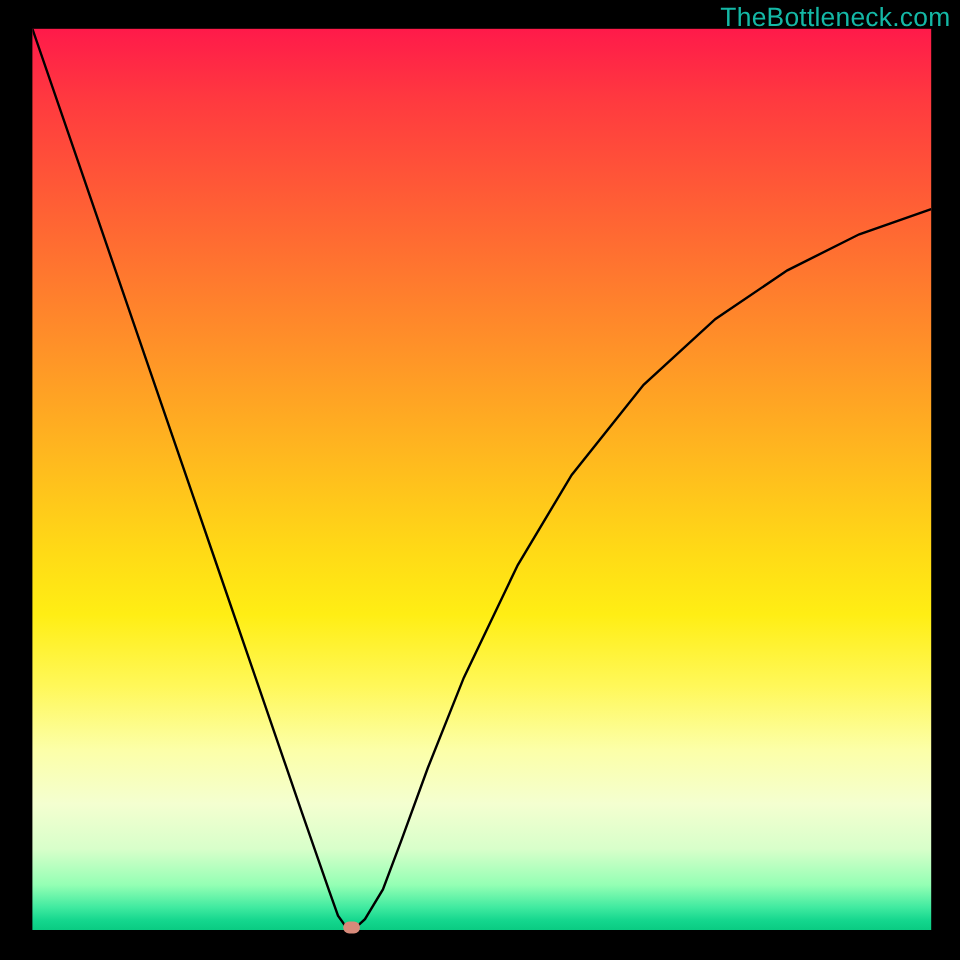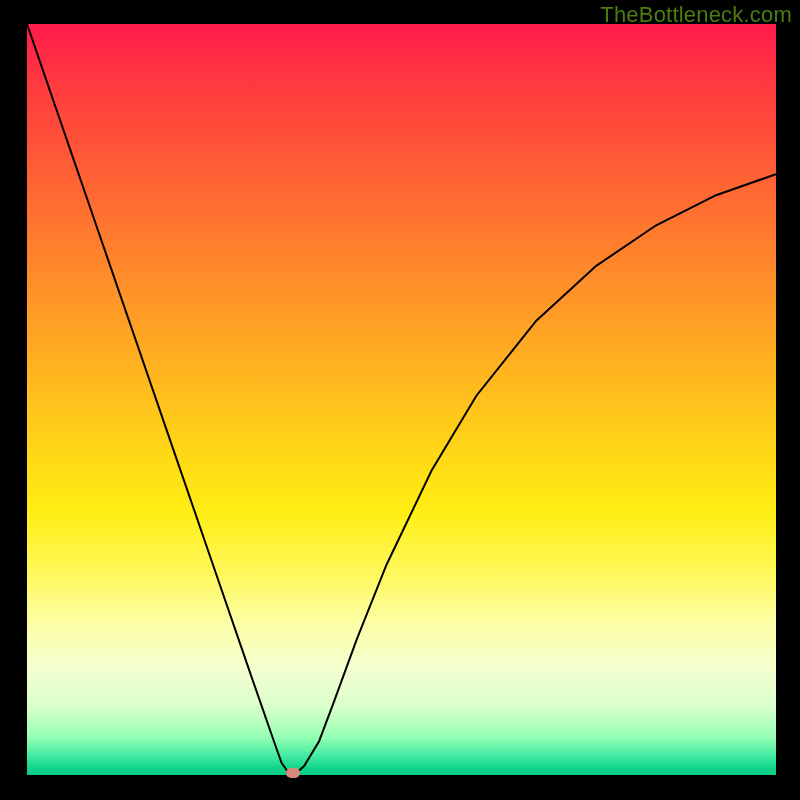--- a/index.html
+++ b/index.html
@@ -6,21 +6,21 @@
   html, body { width: 800px; height: 800px; overflow: hidden; }
   body {
     background: #000;
     position: relative;
     font-family: Arial, Helvetica, sans-serif;
   }
   .watermark {
     position: absolute;
     top: 2px;
     right: 8px;
-    color: #4d7c0f;
+    color: #14b8a6;
     font-size: 22px;
     font-weight: 500;
     z-index: 10;
     letter-spacing: 0.2px;
   }
   .plot {
     position: absolute;
     background: linear-gradient(to bottom,
       #ff1a4a 0%,
       #ff3a3f 8%,

